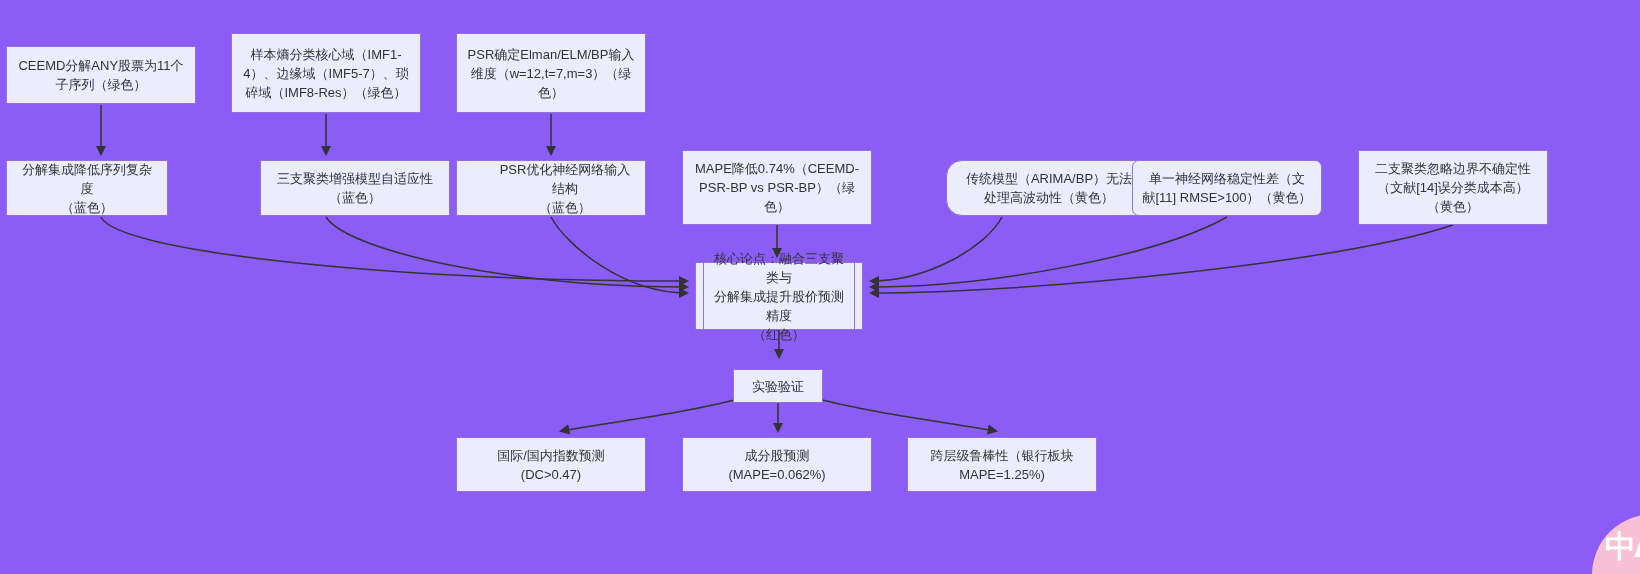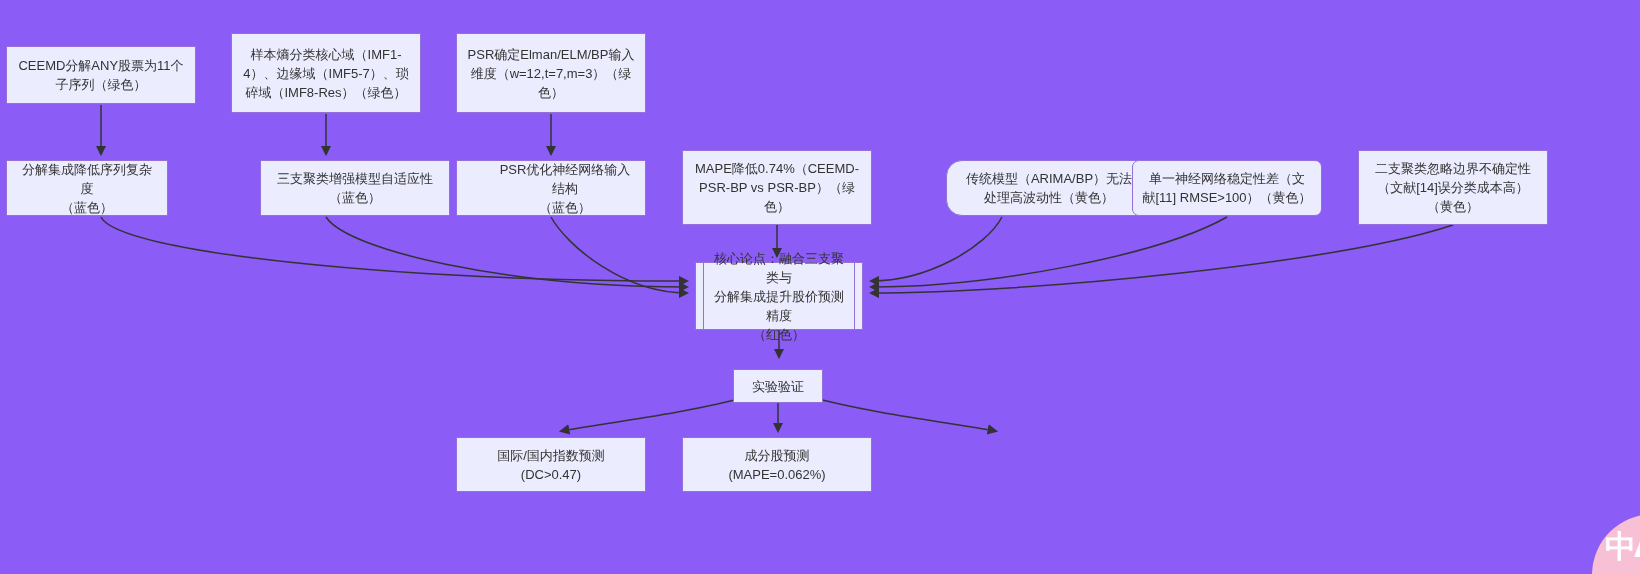--- a/index.html
+++ b/index.html
@@ -126,18 +126,20 @@
 分解集成提升股价预测精度
 （红色）</span>
   </div>
 
   <div class="node" style="left:733px; top:363px; width:90px; height:34px;margin-top:6px;">实验验证</div>
 
   <div class="node" style="left:456px; top:437px; width:190px; height:55px;">国际/国内指数预测
 (DC&gt;0.47)</div>
   <div class="node" style="left:682px; top:437px; width:190px; height:55px;">成分股预测
 (MAPE=0.062%)</div>
+  <div class="node" style="left:907px; top:437px; width:190px; height:55px;">跨层级鲁棒性（银行板块
+MAPE=1.25%)</div>
 
   <div class="badge">
     <span class="badge-label">中A</span>
   </div>
 
 </div>
 
 </body></html>

